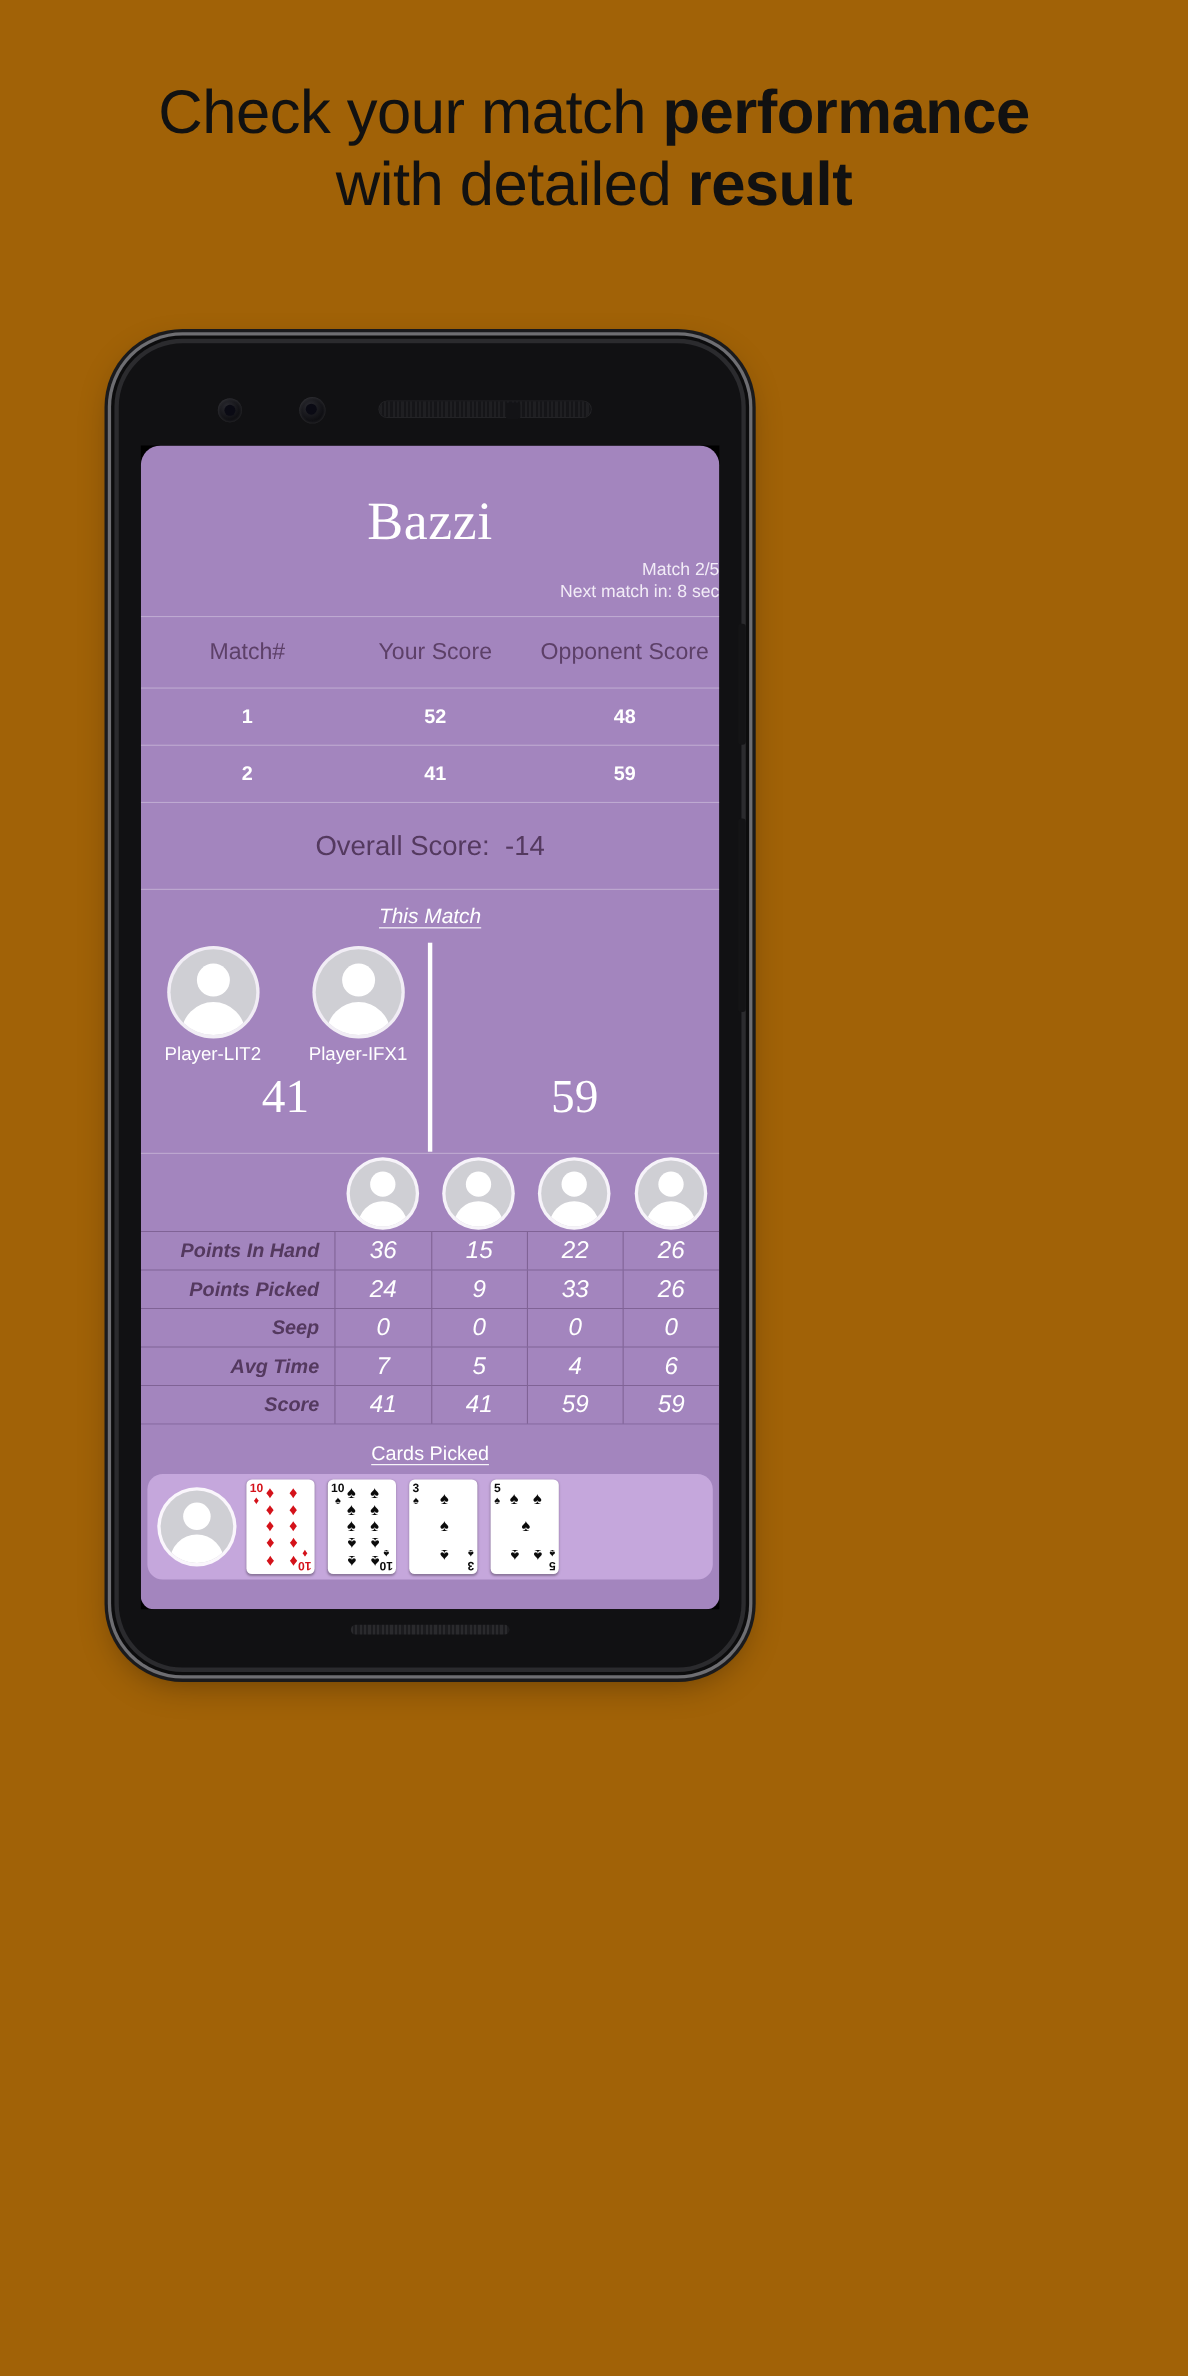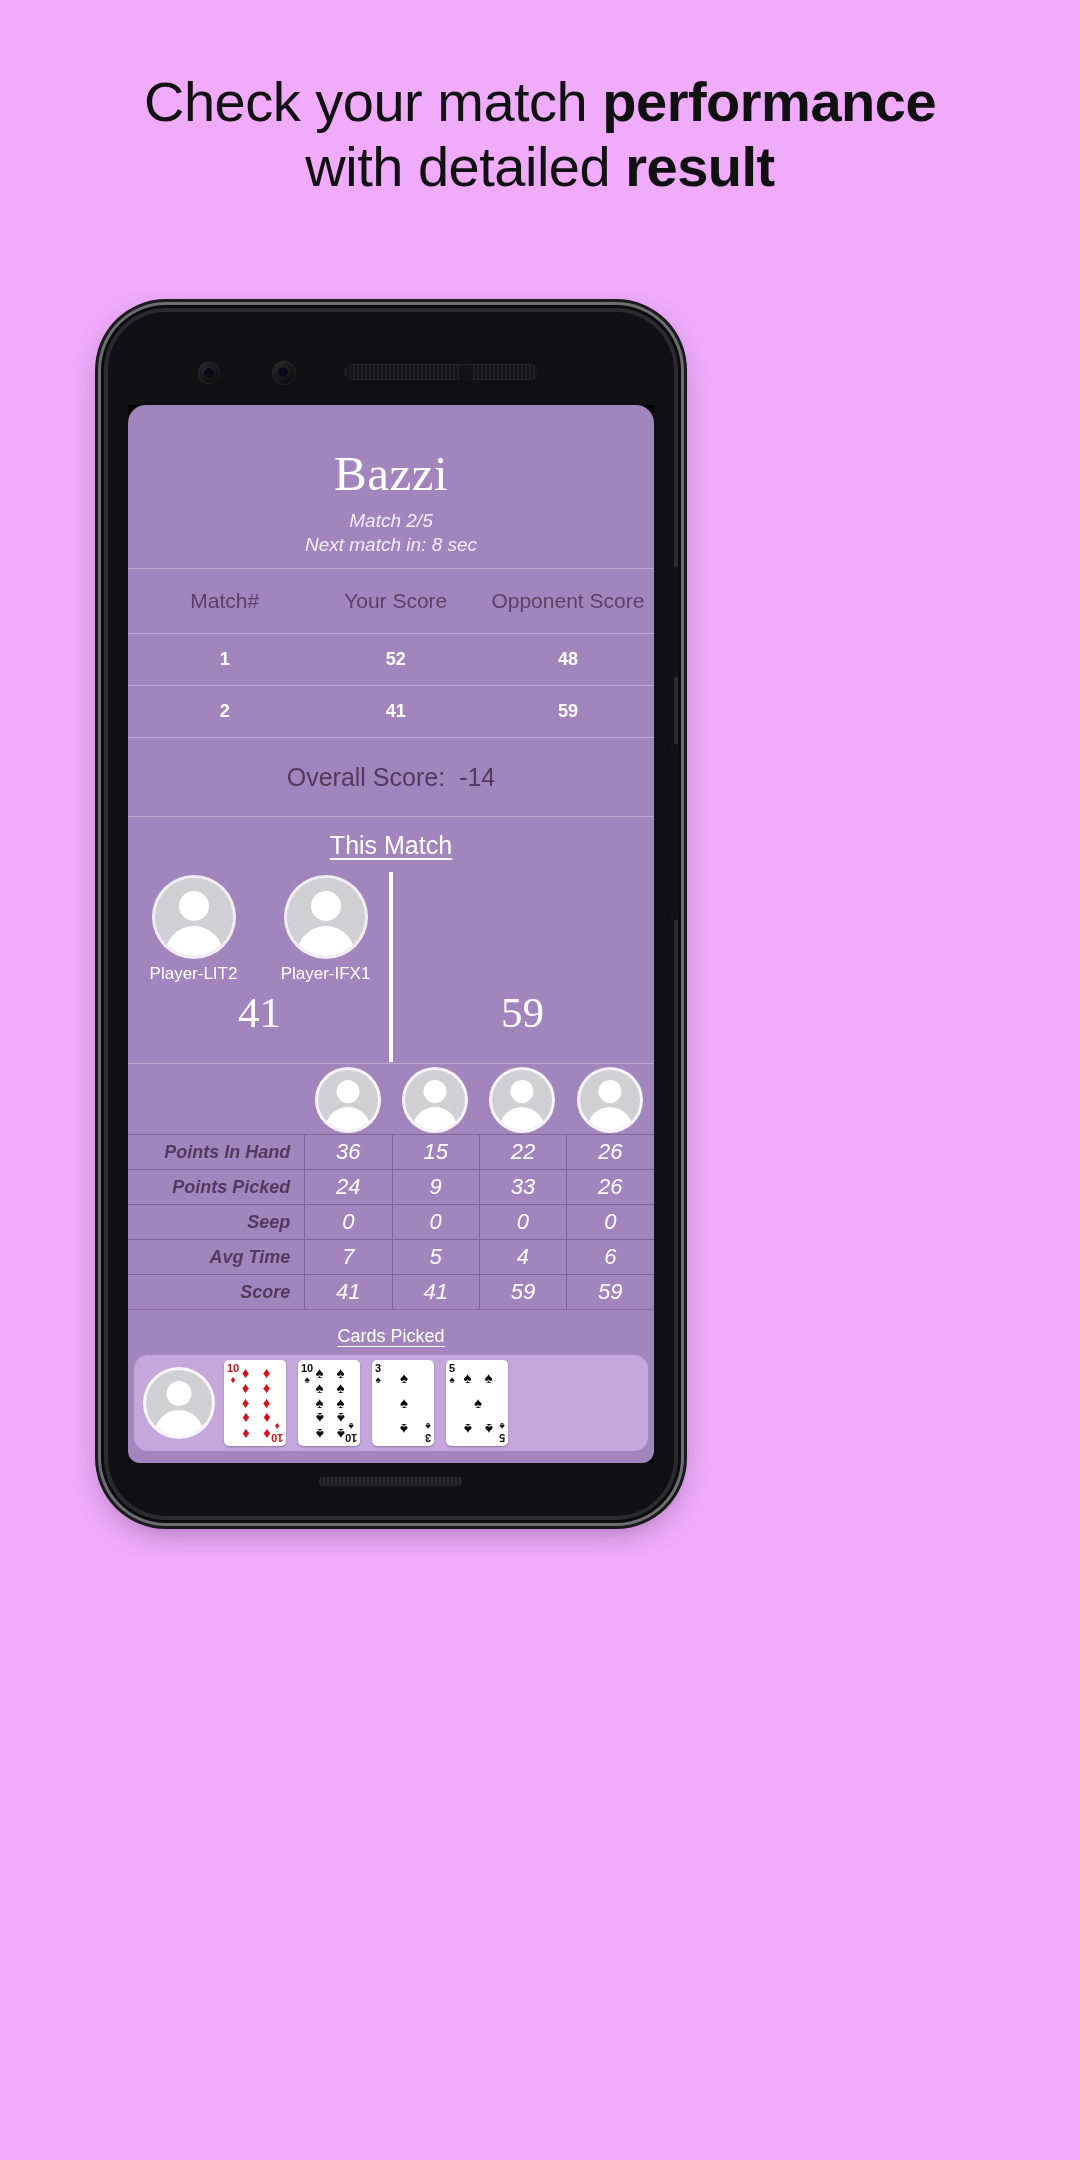--- a/index.html
+++ b/index.html
@@ -2,21 +2,21 @@
 <html><head>
 <meta charset="utf-8">
 <style>
   * { box-sizing: border-box; margin: 0; padding: 0; }
   html, body {
     width: 1080px; height: 2160px;
     background: #FBE100;
     font-family: "Liberation Sans", sans-serif;
     overflow: hidden;
   }
-  .page { position: relative; width: 1080px; height: 2160px; background: #f0abfc; }
+  .page { position: relative; width: 1080px; height: 2160px; background: #a16207; }
 
   
   .headline {
     position: absolute; top: 72px; left: 0; width: 1080px;
     text-align: center; color: #111;
     font-size: 56px; line-height: 1.06;
     letter-spacing: -0.5px;
   }
   .headline .l2 { display: block; margin-top: 6px; }
   .headline b { font-weight: 700; }
@@ -60,37 +60,37 @@
   }
   .hr { height: 1px; background: rgba(255,255,255,0.30); flex: none; }
   .hr-dark { height: 1px; background: rgba(90,60,110,0.35); flex: none; }
 
   .app-title {
     text-align: center;
     font-family: "Liberation Serif", serif;
     font-size: 49px; font-weight: 400; color: #fff;
     padding-top: 40px; letter-spacing: 0.5px;
   }
-  .match-line { text-align: center; font-size: 19px; color: #f2ecf7; margin-top: 8px; font-style: italic; }
+  .match-line { text-align: right; font-size: 16px; color: #f2ecf7; margin-top: 8px; }
   .match-line.second { margin-top: 2px; padding-bottom: 12px; }
 
   
   .score-table { width: 100%; }
   .st-row { display: flex; align-items: center; padding-left: 12px; }
   .st-row > div { text-align: center; padding: 15px 0; }
   .st-c1 { width: 33%; } .st-c2 { width: 33.5%; } .st-c3 { width: 33.5%; }
   .st-head > div { color: #5d4068; font-size: 21px; font-weight: 400; padding: 20px 0; }
   .st-body > div { color: #ffffff; font-size: 18px; font-weight: 700; }
 
   .overall { display: flex; justify-content: center; align-items: baseline; gap: 14px; padding: 25px 0 24px; }
   .overall-label { font-size: 25px; color: #54395f; }
   .overall-value { font-size: 25px; color: #54395f; }
 
   .section-link { text-align: center; padding: 14px 0 6px; }
-  .section-link span { font-size: 25px; color: #ffffff; text-decoration: underline; text-underline-offset: 4px; }
+  .section-link span { font-size: 19px; color: #ffffff; text-decoration: underline; text-underline-offset: 4px; font-style: italic; }
 
   
   .players { position: relative; display: flex; align-items: flex-start; padding: 12px 0 0; }
   .team { width: 50%; display: flex; justify-content: center; gap: 22px; }
   .divider-v { position: absolute; left: 50%; top: 6px; width: 4px; height: 190px; background: #ffffff; transform: translateX(-50%); }
   .player { width: 110px; text-align: center; }
   .avatar { width: 78px; height: 78px; border-radius: 50%; background: #CFCFD4; margin: 0 auto; position: relative; overflow: hidden; box-shadow: 0 0 0 3px rgba(255,255,255,0.85); }
   .avatar::before { content:""; position:absolute; left:50%; top:13px; width:30px; height:30px; border-radius:50%; background:#ffffff; transform:translateX(-50%); }
   .avatar::after { content:""; position:absolute; left:50%; top:48px; width:58px; height:44px; border-radius:29px 29px 0 0; background:#ffffff; transform:translateX(-50%); }
   .pname { margin-top: 8px; font-size: 17px; color: #ffffff; line-height: 1.18; }

